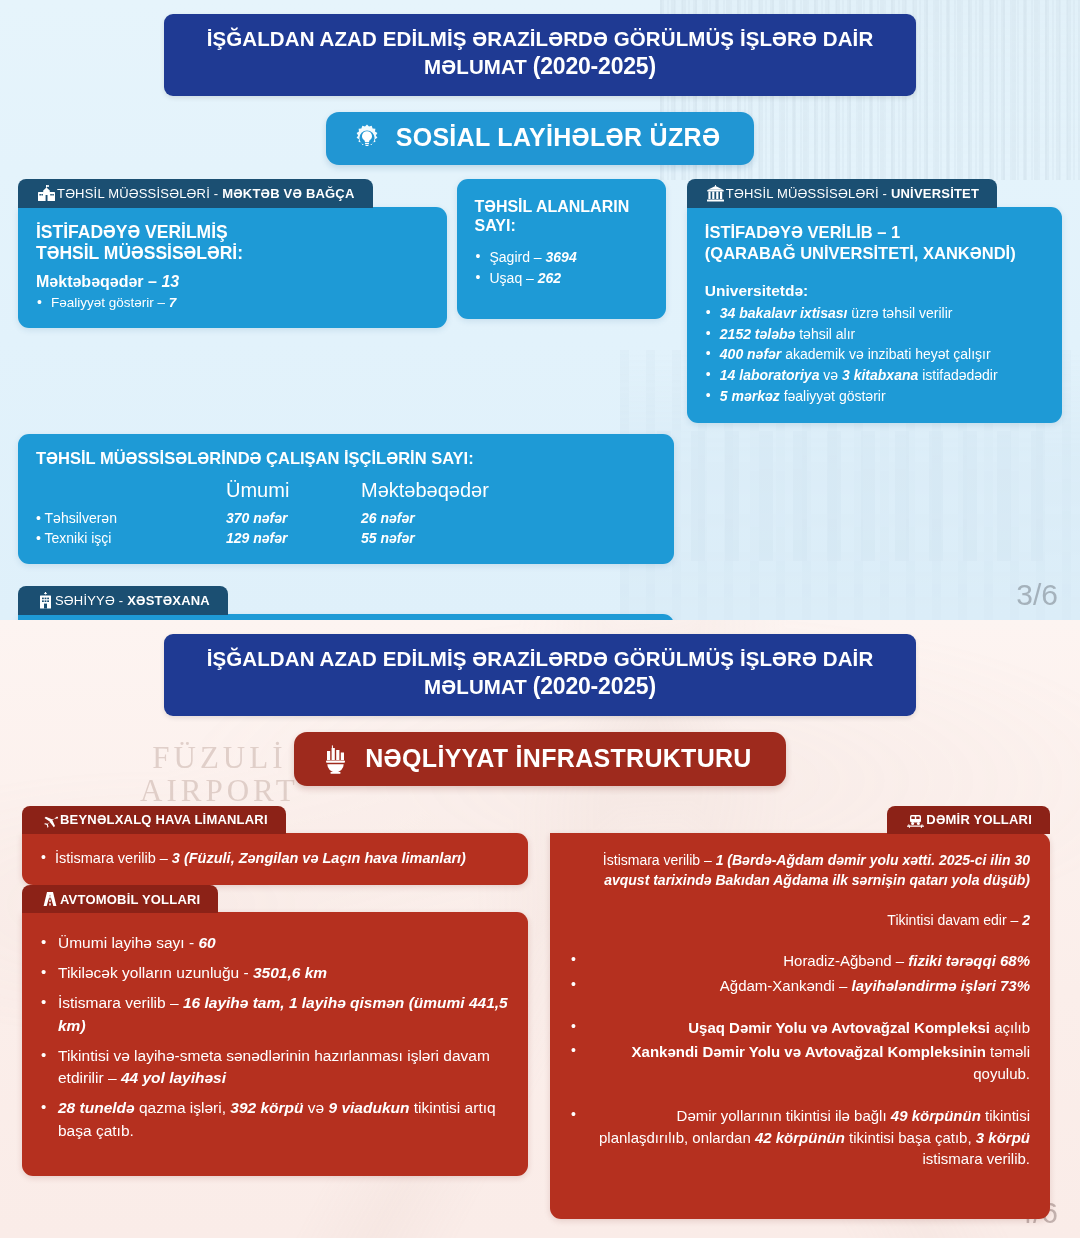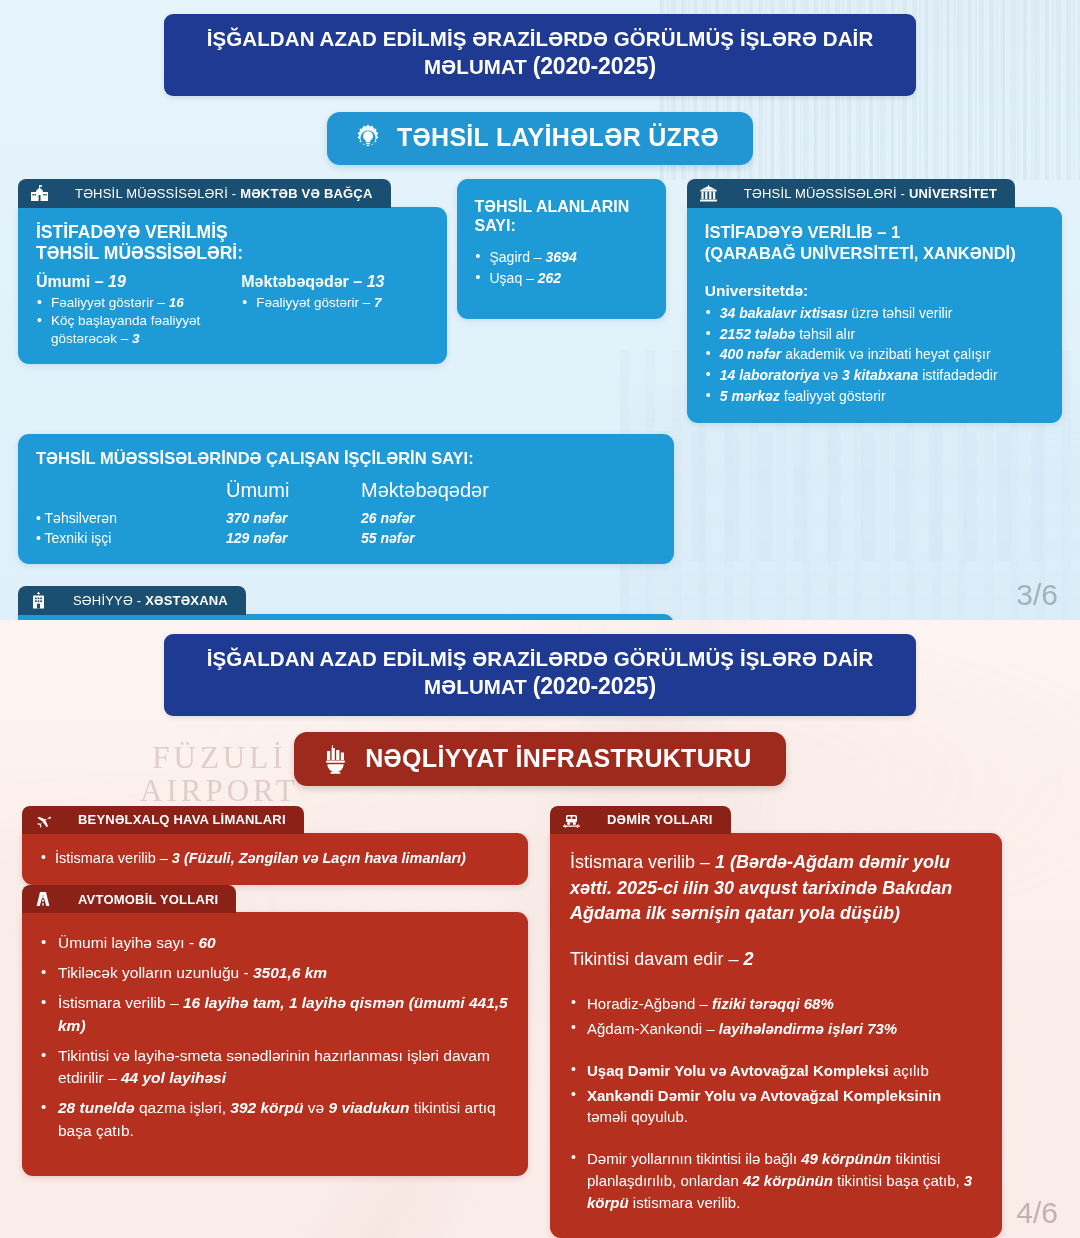--- a/index.html
+++ b/index.html
@@ -109,22 +109,22 @@
     letter-spacing: .3px;
   }
   .pill-blue { background: #2196d3; box-shadow: 0 3px 6px rgba(20,90,140,.18); }
   .pill-red  { background: #9e2a1d; box-shadow: 0 3px 6px rgba(110,30,20,.20); }
   .section-pill svg { display: block; }
 
   
   .card-head {
     display: inline-flex;
     align-items: center;
-    gap: 26px;
-    padding: 6px 18px 6px 12px;
+    gap: 1px;
+    padding: 6px 18px 6px 19px;
     border-radius: 8px 8px 0 0;
     font-size: 13px;
     font-weight: bold;
     letter-spacing: .2px;
     color: #ffffff;
     position: relative;
     z-index: 2;
   }
   .head-blue { background: #1b4f72; }
   .head-red  { background: #8c2217; }
@@ -208,31 +208,31 @@
   
   .grid-transport {
     position: relative;
     margin-top: 20px;
     padding: 0 22px;
     display: flex;
     gap: 22px;
     align-items: flex-start;
   }
   .col-left  { width: 506px; }
-  .col-right { width: 452px; }
+  .col-right { width: 500px; text-align: right; }
 
   .air-body ul { font-size: 14.5px; line-height: 1.5; }
   .roads-card { }
   .roads-card .card-body { padding: 20px 18px 26px; }
   .roads-card ul { font-size: 15.5px; line-height: 1.47; }
   .roads-card li { margin-bottom: 7px; padding-left: 18px; }
   .roads-card li:before { font-size: 15px; }
 
   .rail-card .card-body { padding: 17px 20px 22px; min-height: 386px; }
-  .rail-card .para { font-size: 18px; line-height: 1.44; }
+  .rail-card .para { font-size: 14px; line-height: 1.44; }
   .rail-card .gap { height: 20px; }
   .rail-card ul { font-size: 15px; line-height: 1.45; }
   .rail-card li { margin-bottom: 3px; padding-left: 17px; }
   .rail-block { margin-top: 20px; }
 </style>
 </head>
 <body>
 
 <div class="slide slide-social">
 
@@ -250,21 +250,21 @@
       <svg width="30" height="30" viewBox="0 0 30 30">
         <g fill="#ffffff">
           <path d="M15 1.6l2.0 2.0 2.7-.8.9 2.7 2.8.3-.4 2.8 2.4 1.5-1.6 2.3 1.6 2.3-2.4 1.5.4 2.8-2.8.3-.9 2.7-2.7-.8-2.0 2.0-2.0-2.0-2.7.8-.9-2.7-2.8-.3.4-2.8-2.4-1.5 1.6-2.3-1.6-2.3 2.4-1.5-.4-2.8 2.8-.3.9-2.7 2.7.8z" opacity=".95"></path>
         </g>
         <circle cx="15" cy="15" r="7.6" fill="#2196d3"></circle>
         <path d="M15 8.2a4.9 4.9 0 0 0-2.9 8.9c.5.4.8 1 .8 1.6v.5h4.2v-.5c0-.6.3-1.2.8-1.6A4.9 4.9 0 0 0 15 8.2z" fill="#ffffff"></path>
         <rect x="12.9" y="20.1" width="4.2" height="1.2" rx=".6" fill="#ffffff"></rect>
         <rect x="13.4" y="22" width="3.2" height="1.1" rx=".55" fill="#ffffff"></rect>
       </svg>
     </span>
-    <span>TƏHSİL LAYİHƏLƏR ÜZRƏ</span>
+    <span>SOSİAL LAYİHƏLƏR ÜZRƏ</span>
   </div>
 
   <div class="grid-social">
     <div class="row-top">
 
       <div class="col-schools">
         <div class="card-head head-blue">
           <span>
             <svg width="19" height="17" viewBox="0 0 19 17" fill="#fff">
               <rect x="1" y="7" width="6" height="9" rx=".6"></rect>
@@ -280,27 +280,20 @@
             </svg>
           </span>
           <span><span class="light">TƏHSİL MÜƏSSİSƏLƏRİ - </span><span>MƏKTƏB VƏ BAĞÇA</span></span>
         </div>
         <div class="card-body body-blue">
           <div class="kicker">
             <span>İSTİFADƏYƏ VERİLMİŞ</span><br>
             <span>TƏHSİL MÜƏSSİSƏLƏRİ:</span>
           </div>
           <div class="two-col">
-            <div>
-              <div class="subhead"><span>Ümumi – </span><i class="bi">19</i></div>
-              <ul>
-                <li><span>Fəaliyyət göstərir – </span><i class="bi">16</i></li>
-                <li><span>Köç başlayanda fəaliyyət göstərəcək – </span><i class="bi">3</i></li>
-              </ul>
-            </div>
             <div>
               <div class="subhead"><span>Məktəbəqədər – </span><i class="bi">13</i></div>
               <ul>
                 <li><span>Fəaliyyət göstərir – </span><i class="bi">7</i></li>
               </ul>
             </div>
           </div>
         </div>
       </div>
 

